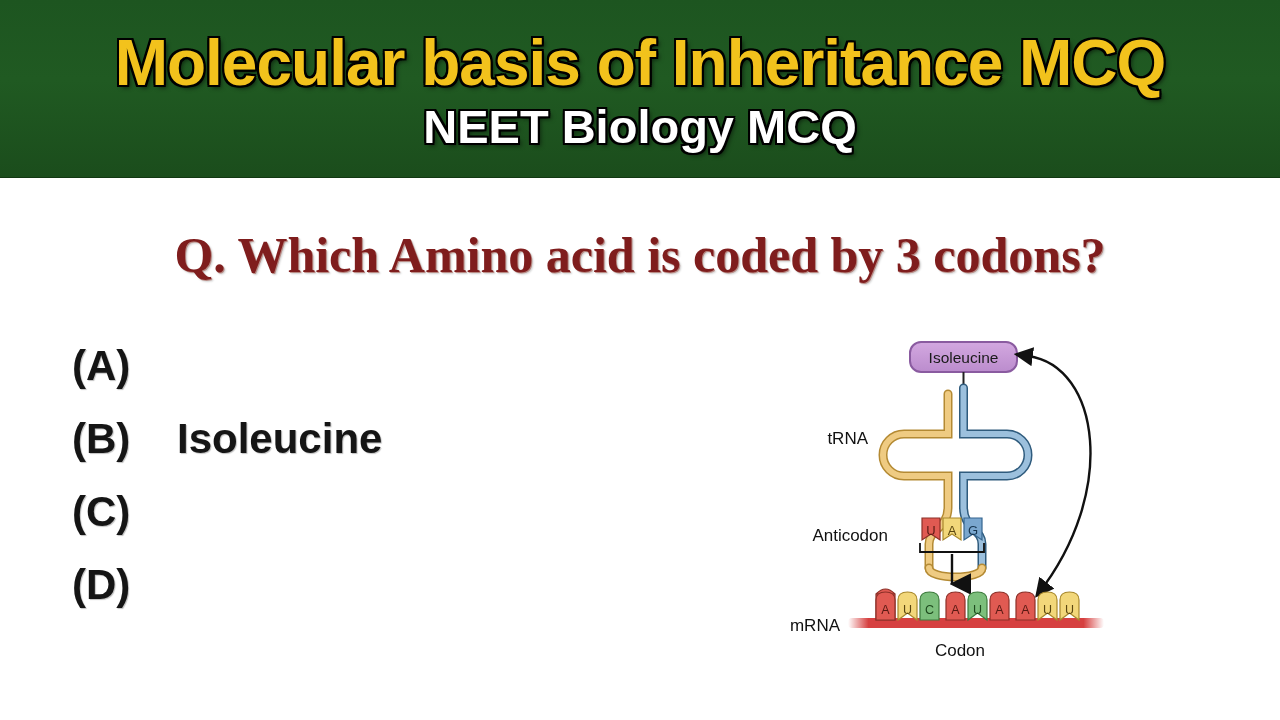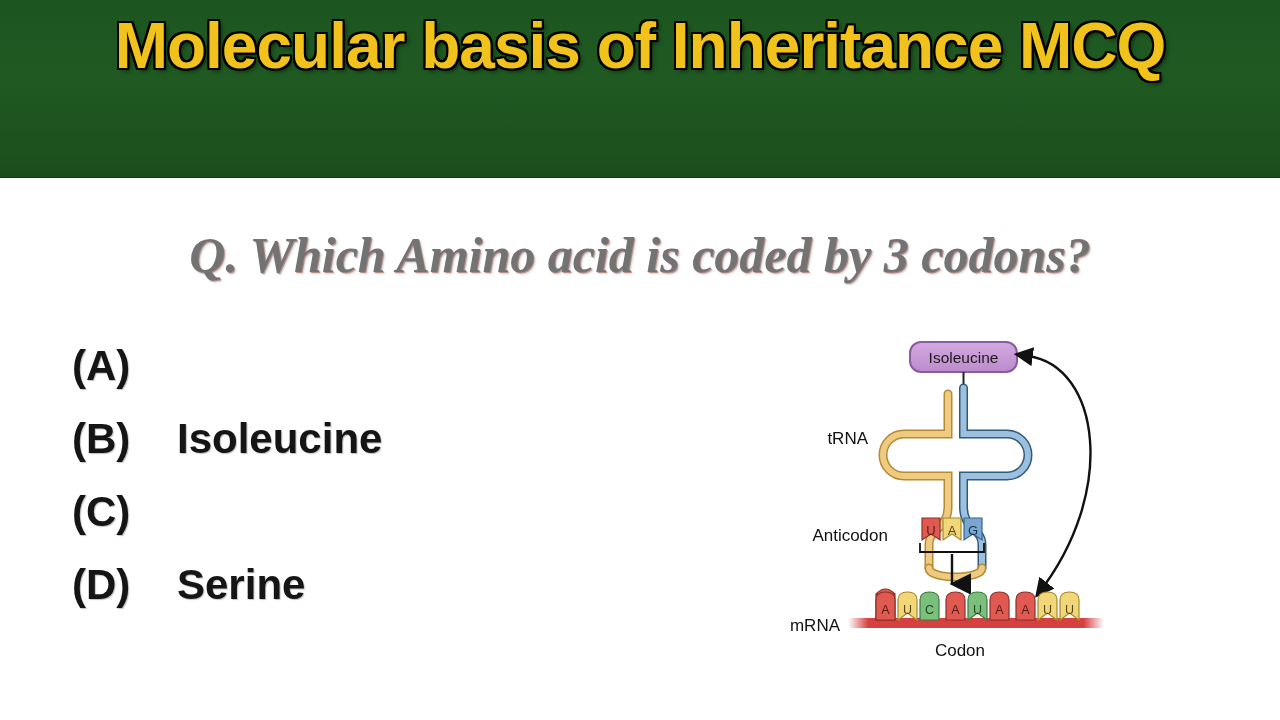--- a/index.html
+++ b/index.html
@@ -14,21 +14,21 @@
   
   #header {
     width:1280px;
     height:178px;
     background:#1d5420;
     background-image:linear-gradient(180deg,#1d5520 0%,#205a22 45%,#1b4d1c 100%);
     display:flex;
     flex-direction:column;
     align-items:center;
     justify-content:flex-start;
-    padding-top:12px;
+    padding-top:29px;
     border-bottom:1px solid #123812;
   }
   #title-main {
     font-family:"Liberation Sans", sans-serif;
     font-weight:bold;
     font-size:64px;
     line-height:1.08;
     letter-spacing:-1px;
     color:#f2c21c;
     text-shadow:
@@ -55,24 +55,23 @@
   
   #question {
     position:absolute;
     left:0; top:228px;
     width:1280px;
     text-align:center;
     font-family:"Liberation Serif", serif;
     font-weight:bold;
     font-size:50px;
     line-height:1.1;
-    color:#737373;
+    color:#7f1d1d;
     text-shadow:1px 1px 0 rgba(160,80,70,.55), 2px 2px 2px rgba(0,0,0,.18);
     white-space:nowrap;
-    font-style:italic;
   }
 
   
   #options {
     position:absolute;
     left:72px; top:342px;
     width:620px;
   }
   .option-row {
     display:flex;
@@ -93,38 +92,38 @@
     left:770px; top:322px;
     width:500px; height:360px;
   }
   #diagram svg { display:block; }
 </style>
 </head>
 <body>
 
 <div id="header">
   <div id="title-main">Molecular basis of Inheritance MCQ</div>
+  <div id="title-sub">NEET Biology MCQ</div>
 </div>
 
 <div id="question">Q. Which Amino acid is coded by 3 codons?</div>
 
 <div id="options">
   <div class="option-row">
     <span class="option-key">(A)</span>
   </div>
   <div class="option-row">
     <span class="option-key">(B)</span>
     <span class="option-label">Isoleucine</span>
   </div>
   <div class="option-row">
     <span class="option-key">(C)</span>
   </div>
   <div class="option-row">
     <span class="option-key">(D)</span>
-    <span class="option-label">Serine</span>
   </div>
 </div>
 
 <div id="diagram">
   <svg width="500" height="360" viewBox="0 0 500 360" xmlns="http://www.w3.org/2000/svg">
 
     <defs>
       <linearGradient id="gradPurple" x1="0" y1="0" x2="0" y2="1">
         <stop offset="0%" stop-color="#d3a8e0"></stop>
         <stop offset="100%" stop-color="#bb8ccd"></stop>

